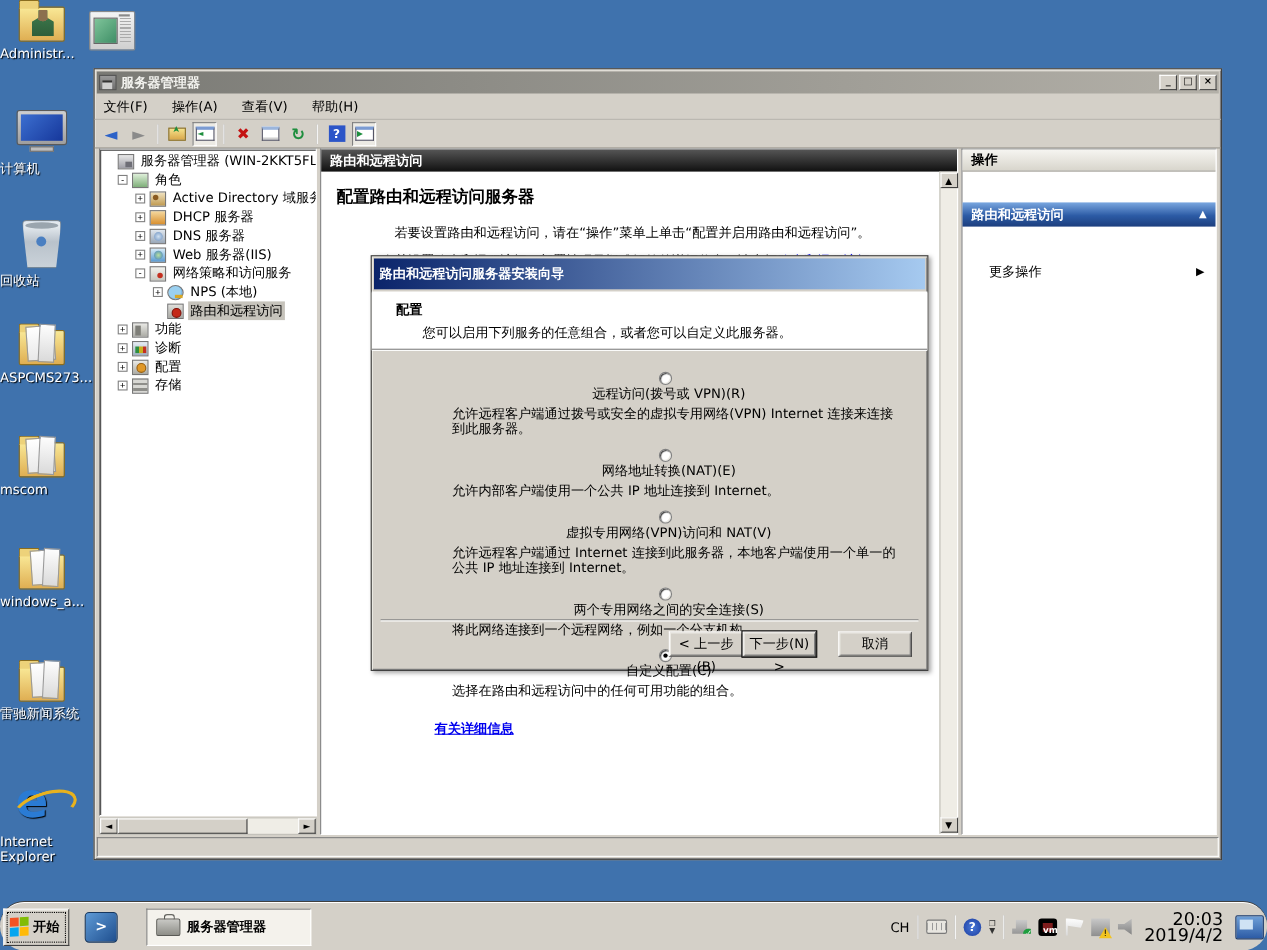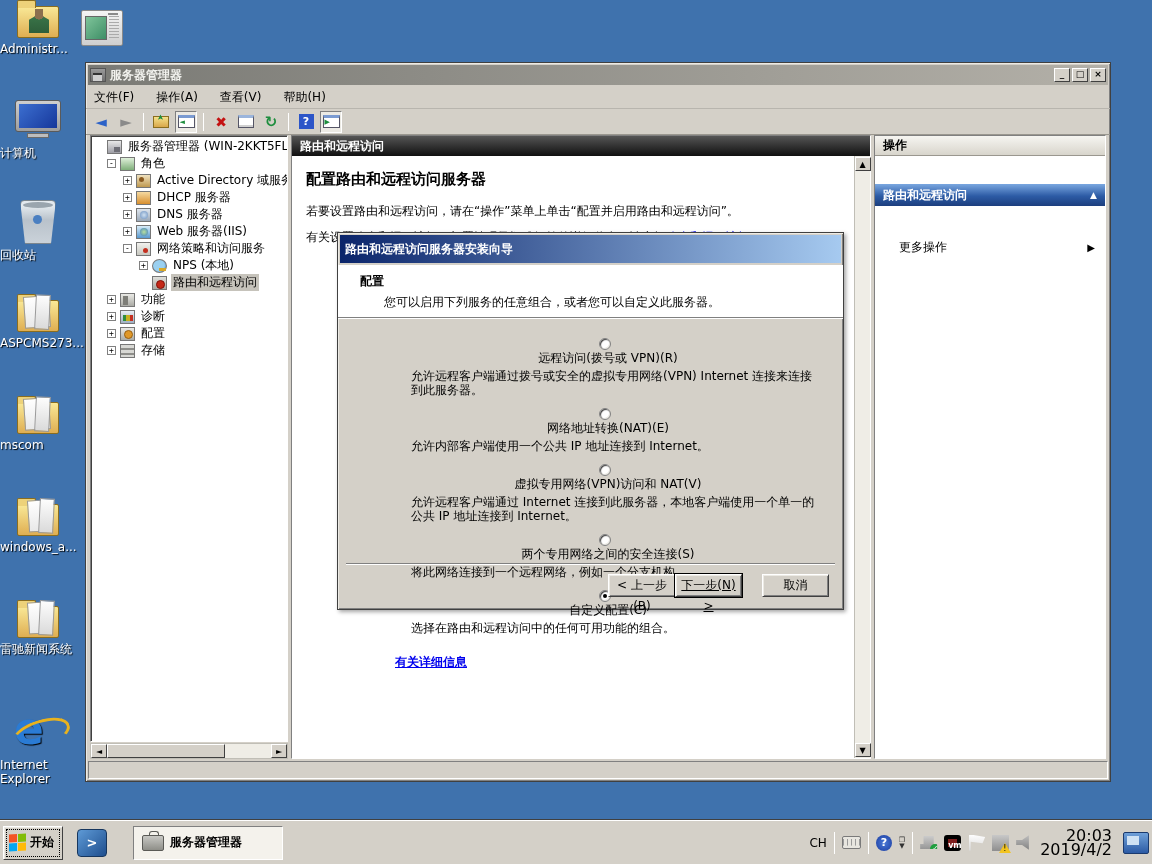--- a/index.html
+++ b/index.html
@@ -93,21 +93,21 @@
   .sbtn { width:16px; height:14px; background:#D4D0C8; border:1px solid; border-color:#FFF #404040 #404040 #FFF; font-size:8px; text-align:center; line-height:13px; flex:none; }
   .hthumb { width:118px; height:14px; background:#D4D0C8; border:1px solid; border-color:#FFF #404040 #404040 #FFF; }
   .htrack-gap { flex:1; }
 
   
   .centerpane { flex:1; margin-left:3px; display:flex; flex-direction:column; border:1px solid; border-color:#808080 #FFF #FFF #808080; background:#fff; }
   .mmc-header { height:20px; background:linear-gradient(#555,#101010); color:#fff; font-weight:bold; display:flex; align-items:center; padding-left:8px; }
   .center-body { flex:1; display:flex; position:relative; }
   .center-text { flex:1; padding:14px 10px 0 14px; }
   .center-text h1 { font-size:15px; margin-bottom:14px; }
-  .center-text p { margin-bottom:9px; line-height:17px; }
+  .center-text p { margin-bottom:9px; line-height:17px;text-align:center; }
   a.blue { color:#0000EE; text-decoration:underline; cursor:pointer; }
   .vscroll { width:16px; background:#EFEDE6; border-left:1px solid #c0beb6; display:flex; flex-direction:column; justify-content:space-between; align-items:center; padding:1px 0; }
 
   
   .actionpane { width:232px; margin:0 2px 0 3px; display:flex; flex-direction:column; border:1px solid; border-color:#808080 #FFF #FFF #808080; background:#fff;gap:28px; }
   .ap-header { height:20px; background:linear-gradient(#F6F5F1,#D8D5CC); border-bottom:1px solid #9a978f; font-weight:bold; display:flex; align-items:center; padding-left:8px; }
   .ap-group { height:22px; background:linear-gradient(180deg,#7AA7E0 0%, #2C5BA5 55%, #1C3E7E 100%); color:#fff; font-weight:bold; display:flex; align-items:center; padding:0 8px; }
   .ap-group .sp { flex:1; }
   .ap-item { height:26px; display:flex; align-items:center; padding:0 10px 0 24px; }
   .ap-item .sp { flex:1; }
@@ -123,26 +123,26 @@
   .wbody { padding:20px 20px 0 55px; }
   .opt { margin-bottom:11px; }
   .optline { display:flex; align-items:center;flex-direction:column; }
   .radio { width:12px; height:12px; border-radius:50%; background:#fff; border:1px solid #808080; box-shadow:inset 1px 1px 1px #404040, inset -1px -1px 0 #ECEAE4; margin-right:6px; flex:none; position:relative; }
   .radio.sel::after { content:''; position:absolute; left:3px; top:3px; width:4px; height:4px; border-radius:50%; background:#000; }
   .optdesc { margin:2px 0 0 18px; line-height:14px; }
   .wlink { display:inline-block; margin:8px 0 0 2px;font-weight:bold; }
   .wfooter { position:absolute; left:8px; right:8px; bottom:44px; }
   .wbuttons { position:absolute; right:14px; bottom:12px; display:flex; }
   .btn { width:67px; height:23px; background:#D4D0C8; border:1px solid; border-color:#FFF #404040 #404040 #FFF; box-shadow:inset 1px 1px 0 #ECEAE4, inset -1px -1px 0 #808080; text-align:center; line-height:21px; }
-  .btn.default { outline:1px solid #000;text-decoration:underline; }
+  .btn.default { outline:1px solid #000; }
   .btn-back { border-right:none; }
   .btn-cancel { margin-left:20px; }
 
   
-  #taskbar { position:absolute; left:0; bottom:0; width:1152px; height:44px; background:#D4D0C8; border-top:1px solid #FFF; box-shadow:0 -1px 0 #404040; display:flex; align-items:center; padding:0 3px; }
+  #taskbar { position:absolute; left:0; bottom:0; width:1152px; height:44px; background:#D4D0C8; border-top:1px solid #FFF; box-shadow:0 -1px 0 #404040; display:flex; align-items:center; padding:0 3px;border-radius:22px; }
   .startbtn { height:34px; display:flex; align-items:center; gap:4px; padding:0 8px 0 5px; background:#D4D0C8; border:1px solid; border-color:#FFF #404040 #404040 #FFF; box-shadow:inset 1px 1px 0 #ECEAE4; outline:1px dotted #000; outline-offset:-4px; font-weight:bold; }
   .winflag { width:17px; height:17px; display:grid; grid-template-columns:8px 8px; grid-template-rows:8px 8px; gap:1px; transform:skewY(-4deg); }
   .winflag i:nth-child(1){background:#F35325}.winflag i:nth-child(2){background:#81BC06}
   .winflag i:nth-child(3){background:#05A6F0}.winflag i:nth-child(4){background:#FFBA08}
   .qlaunch { margin:0 12px 0 14px; }
   .ps-icon { width:30px; height:28px; background:linear-gradient(135deg,#5E9AD6,#1E4E8E); border:1px solid #16365E; border-radius:4px; color:#fff; font-weight:bold; font-size:13px; display:flex; align-items:center; justify-content:center; }
   .taskbtn { height:34px; width:150px; display:flex; align-items:center; gap:6px; padding:0 8px; background:#F4F2EC; border:1px solid; border-color:#808080 #FFF #FFF #808080; font-weight:bold; margin-left:14px; }
   .toolbox { width:22px; height:16px; background:linear-gradient(#C8C8C4,#8E8E88); border:1px solid #5a5a56; border-radius:2px; position:relative; }
   .toolbox::before { content:''; position:absolute; top:-5px; left:6px; width:8px; height:4px; border:1px solid #5a5a56; border-bottom:none; border-radius:3px 3px 0 0; }
   .tray { margin-left:auto; display:flex; align-items:center; gap:7px; height:34px; }

